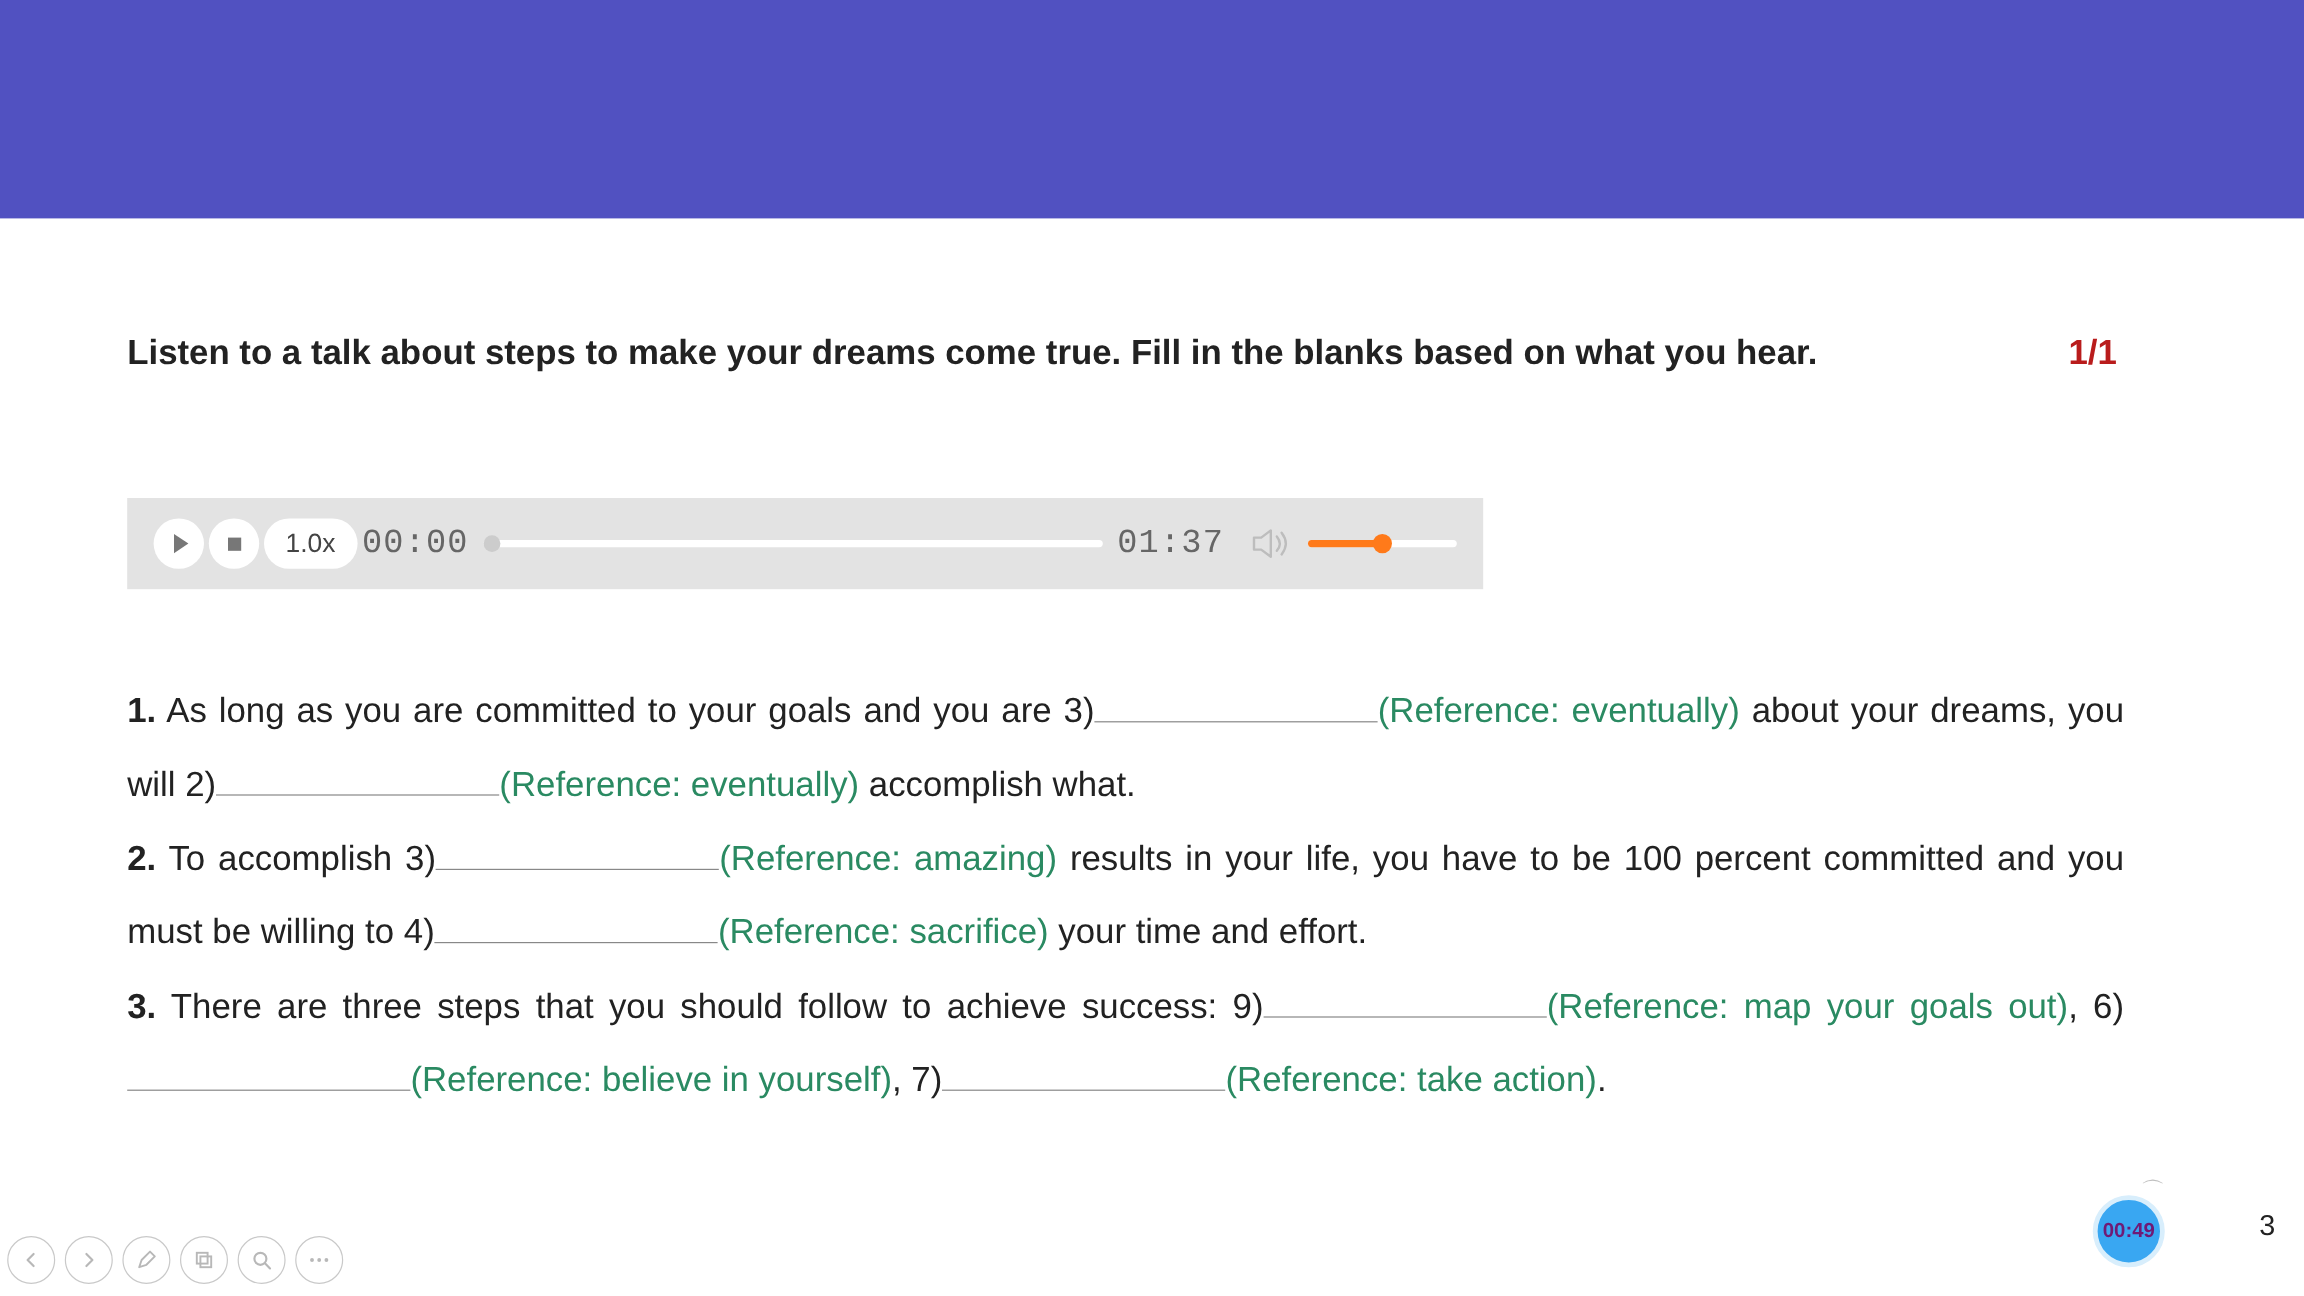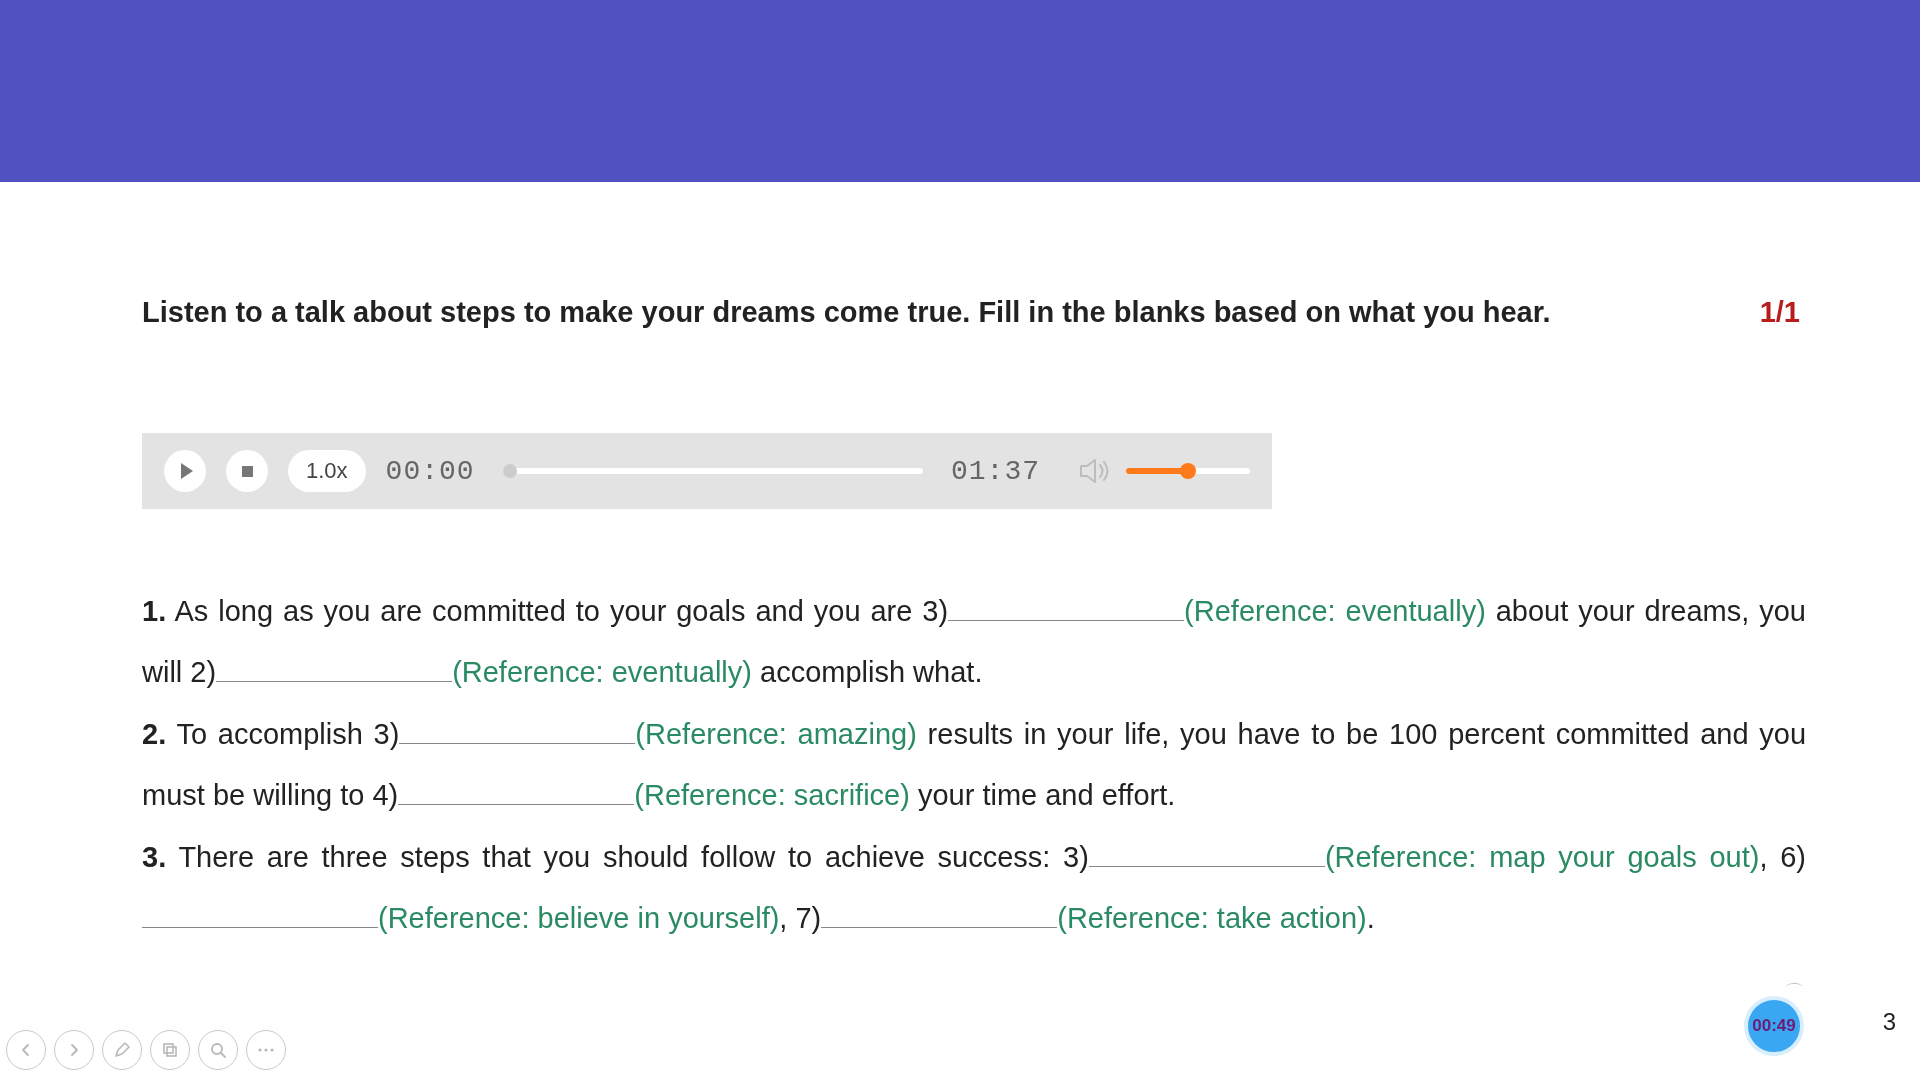--- a/index.html
+++ b/index.html
@@ -1,22 +1,22 @@
 <!DOCTYPE html>
 <html><head>
 <meta charset="utf-8">
 <style>
   * { box-sizing: border-box; margin: 0; padding: 0; }
   html, body { width: 1920px; height: 1080px; font-family: Arial, "Helvetica Neue", sans-serif; background: #fff; overflow: hidden; }
   .header-band { width: 100%; height: 182px; background: #5151c1; }
-  .content { position: absolute; left: 106px; top: 296px; width: 1664px; margin-left: 36px; }
+  .content { position: absolute; left: 106px; top: 278px; width: 1664px; }
   .instr-row { display: flex; justify-content: space-between; align-items: flex-start; }
   .instr { font-size: 29px; font-weight: bold; color: #222; }
   .counter { font-size: 29px; font-weight: bold; color: #b91c1c; margin-right: 6px; }
-  .player { margin-top: 104px; width: 1130px; height: 76px; background: #e3e3e3; display: flex; align-items: center; padding: 0 22px; gap: 20px; }
+  .player { margin-top: 104px; width: 1130px; height: 76px; background: #e3e3e3; display: flex; align-items: center; padding: 0 22px; gap: 4px; }
   .circ-btn { width: 42px; height: 42px; border-radius: 50%; background: #fff; display: flex; align-items: center; justify-content: center; cursor: pointer; }
   .play-tri { width: 0; height: 0; border-left: 12px solid #777; border-top: 8px solid transparent; border-bottom: 8px solid transparent; margin-left: 3px; }
   .stop-sq { width: 11px; height: 11px; background: #777; }
   .speed-pill { height: 42px; padding: 0 18px; border-radius: 21px; background: #fff; display: flex; align-items: center; font-size: 22px; color: #444; }
   .time-txt { font-size: 28px; color: #666; font-family: "Courier New", monospace; letter-spacing: 1px; }
   .progress-track { flex: 1; height: 6px; background: #fff; border-radius: 3px; position: relative; margin: 0 8px; }
   .progress-dot { position: absolute; left: 0; top: -4px; width: 14px; height: 14px; border-radius: 50%; background: #ccc; }
   .vol-icon-wrap { display: flex; align-items: center; margin-left: 18px; }
   .vol-icon svg { display: block; }
   .vol-track { width: 124px; height: 6px; background: #fff; border-radius: 3px; position: relative; margin-left: 14px; }
@@ -70,21 +70,21 @@
       <div class="vol-track">
         <div class="vol-fill"></div>
         <div class="vol-dot"></div>
       </div>
     </div>
   </div>
 
   <div class="passage">
     <b>1.</b><span> As long as you are committed to your goals and you are 3)</span><span class="blank"></span><span class="ref">(Reference: eventually)</span><span> about your dreams, you will 2)</span><span class="blank"></span><span class="ref">(Reference: eventually)</span><span> accomplish what.</span><br>
     <b>2.</b><span> To accomplish 3)</span><span class="blank"></span><span class="ref">(Reference: amazing)</span><span> results in your life, you have to be 100 percent committed and you must be willing to 4)</span><span class="blank"></span><span class="ref">(Reference: sacrifice)</span><span> your time and effort.</span><br>
-    <b>3.</b><span> There are three steps that you should follow to achieve success: 3)</span><span class="blank"></span><span class="ref">(Reference: map your goals out)</span><span>, 6)</span><span class="blank"></span><span class="ref">(Reference: believe in yourself)</span><span>, 7)</span><span class="blank"></span><span class="ref">(Reference: take action)</span><span>.</span>
+    <b>3.</b><span> There are three steps that you should follow to achieve success: 9)</span><span class="blank"></span><span class="ref">(Reference: map your goals out)</span><span>, 6)</span><span class="blank"></span><span class="ref">(Reference: believe in yourself)</span><span>, 7)</span><span class="blank"></span><span class="ref">(Reference: take action)</span><span>.</span>
   </div>
 </div>
 
 <div class="toolbar">
   <div class="tool">
     <svg width="14" height="14" viewBox="0 0 14 14">
         <path d="M9 2 L4 7 L9 12" fill="none" stroke="#b8b8b8" stroke-width="1.8" stroke-linecap="round" stroke-linejoin="round"></path>
       </svg>
   </div>
   <div class="tool">

